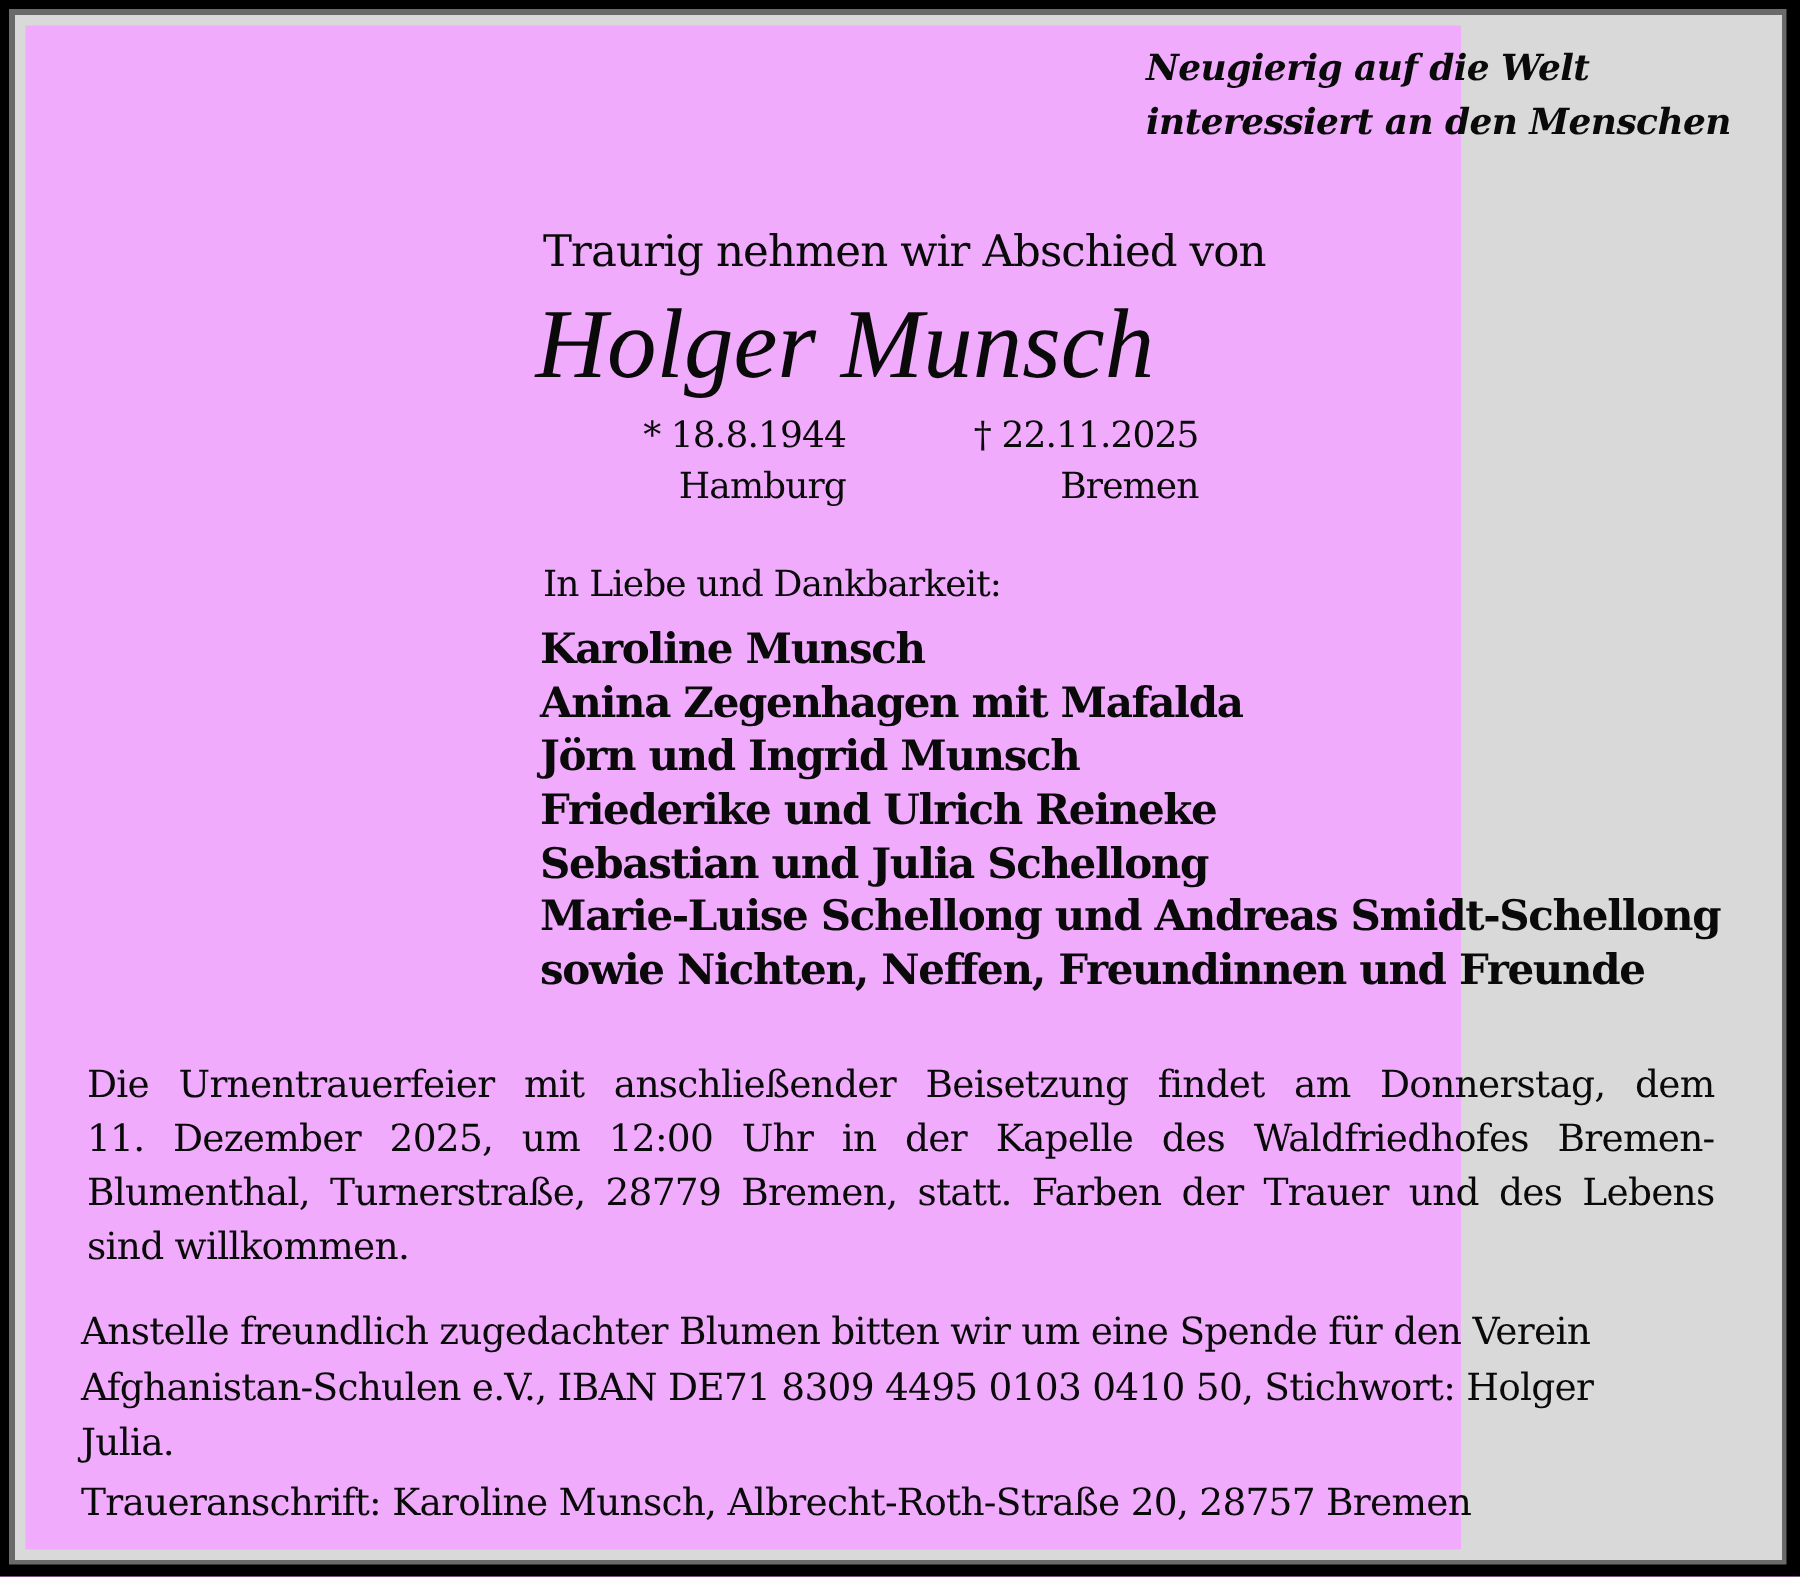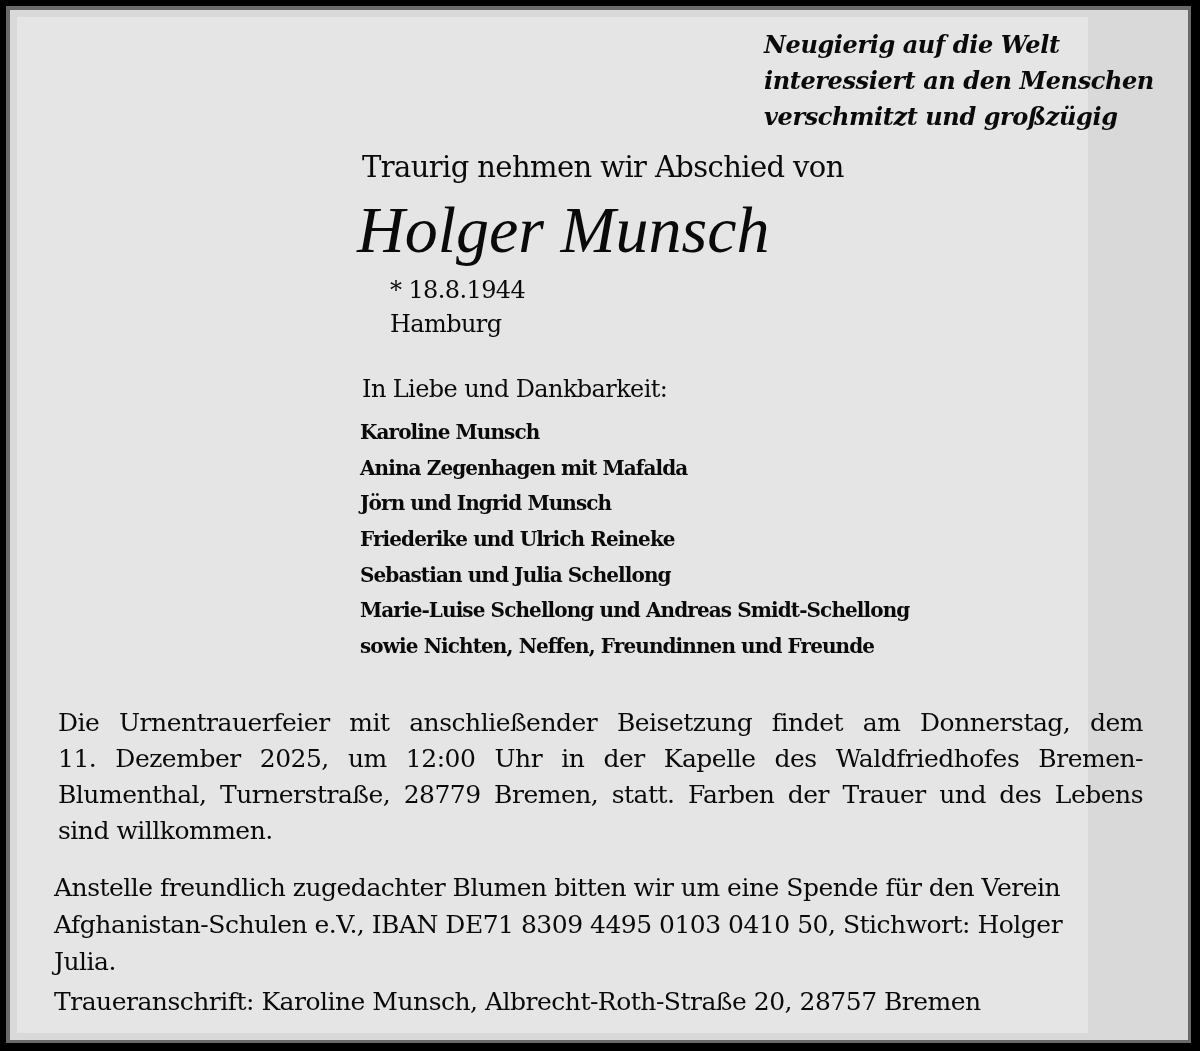--- a/index.html
+++ b/index.html
@@ -13,22 +13,22 @@
   }
   .frame-gray {
     position: absolute; left: 6px; top: 6px; width: 1185px; height: 1037px;
     background: #6a6a6a;
   }
   .frame-light {
     position: absolute; left: 10px; top: 10px; width: 1178px; height: 1030px;
     background: #d9d9d9;
   }
   .page {
-    position: absolute; left: 17px; top: 17px; width: 1071px; height: 1016px;
-    background: #e5e5e5;
+    position: absolute; left: 17px; top: 17px; width: 957px; height: 1016px;
+    background: #f0abfc;
   }
   .abs { position: absolute; white-space: nowrap; }
 
   .motto {
     left: 747px; top: 10px;
     font-family: "DejaVu Serif", serif;
     font-style: italic; font-weight: bold;
     font-size: 24px; line-height: 36px;
     letter-spacing: -0.4px;
   }
@@ -43,35 +43,35 @@
     left: 340px; top: 173px;
     font-family: "Liberation Serif", serif;
     font-size: 66px; line-height: 80px;
     letter-spacing: 0px;
     font-style: italic;
   }
   .life {
     left: 373px; top: 256px; width: 430px; height: 70px;
   }
   .life-col {
-    position: absolute; top: 0; text-align: left;
+    position: absolute; top: 0; text-align: right;
     font-size: 24px; line-height: 34px;
     letter-spacing: -0.6px;
   }
   .life-col.birth { left: 0; width: 174px; }
   .life-col.death { left: 225px; width: 184px; }
 
   .thanks {
     left: 345px; top: 355px;
     font-size: 24px; line-height: 34px;
     letter-spacing: -0.6px;
   }
   .mourners {
     left: 343px; top: 398px;
-    font-size: 20px; line-height: 35.7px;
+    font-size: 28px; line-height: 35.7px;
     font-weight: bold;
     letter-spacing: -0.9px;
   }
   .mourners div { height: 35.7px; }
 
   .para {
     position: absolute;
     font-size: 25px;
     letter-spacing: -0.5px;
   }
@@ -86,31 +86,34 @@
 <body>
 
 <div class="frame-gray"></div>
 <div class="frame-light"></div>
 
 <div class="page">
 
   <div class="abs motto">
     <div>Neugierig auf die Welt</div>
     <div>interessiert an den Menschen</div>
-    <div>verschmitzt und großzügig</div>
   </div>
 
   <div class="abs intro">Traurig nehmen wir Abschied von</div>
 
   <div class="abs name">Holger Munsch</div>
 
   <div class="abs life">
     <div class="life-col birth">
       <div>* 18.8.1944</div>
       <div>Hamburg</div>
+    </div>
+    <div class="life-col death">
+      <div>† 22.11.2025</div>
+      <div>Bremen</div>
     </div>
   </div>
 
   <div class="abs thanks">In Liebe und Dankbarkeit:</div>
 
   <div class="abs mourners">
     <div>Karoline Munsch</div>
     <div>Anina Zegenhagen mit Mafalda</div>
     <div>Jörn und Ingrid Munsch</div>
     <div>Friederike und Ulrich Reineke</div>

